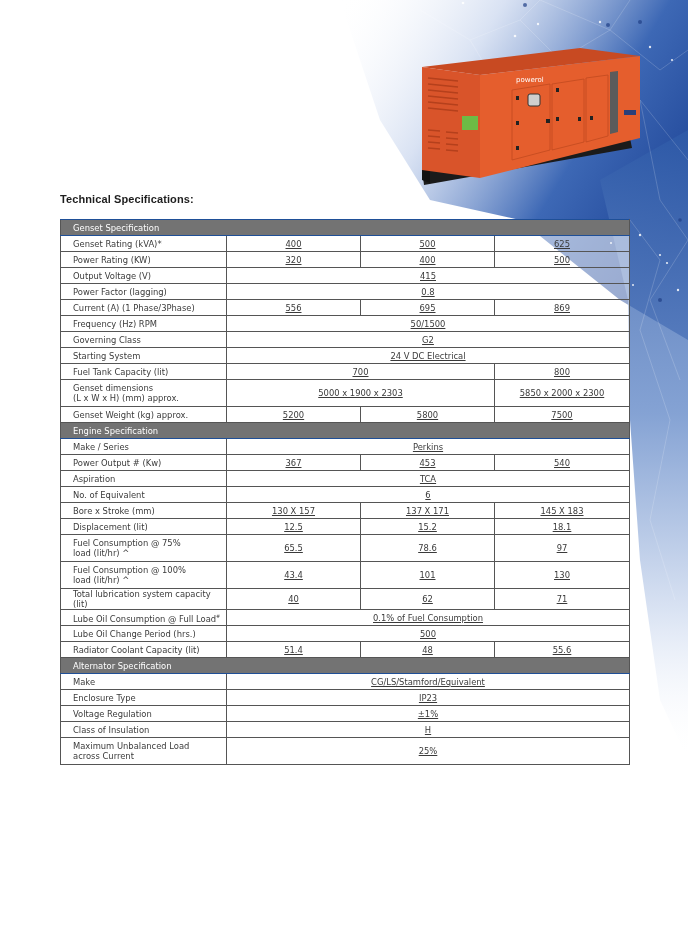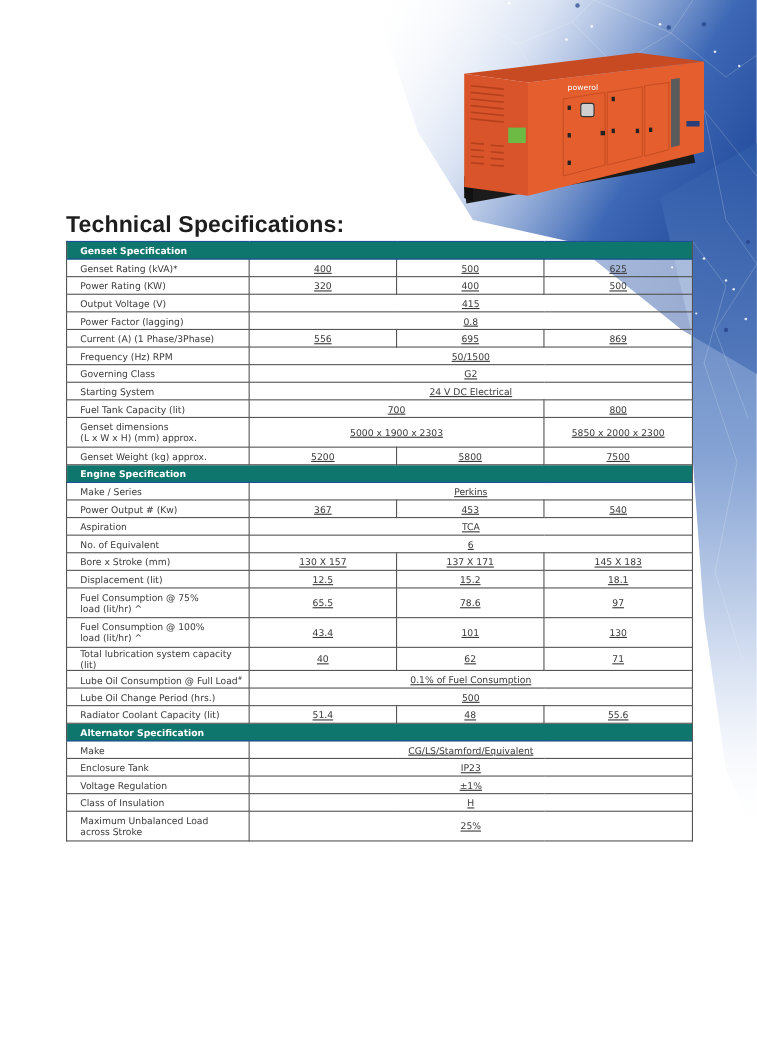--- a/index.html
+++ b/index.html
@@ -9,41 +9,41 @@
   
   .bg {
     position: absolute; left: 0; top: 0; width: 688px; height: 945px; z-index: 0;
   }
 
   
   .genset { position: absolute; left: 400px; top: 20px; width: 260px; height: 175px; z-index: 1; }
 
   .title {
     position: absolute; left: 60px; top: 193px; z-index: 2;
-    font-family: "Liberation Sans", sans-serif; font-weight: bold; font-size: 21px; color: #1e1e1e;
+    font-family: "Liberation Sans", sans-serif; font-weight: bold; font-size: 11px; color: #1e1e1e;
     letter-spacing: 0.1px;
   }
 
   table.spec {
     position: absolute; left: 60px; top: 219px; width: 569px; z-index: 2;
     border-collapse: collapse; table-layout: fixed;
     font-family: "DejaVu Sans", sans-serif; font-size: 8.4px; color: #3a3a3a;
   }
   table.spec col.c0 { width: 166px; }
   table.spec col.c1 { width: 134px; }
   table.spec col.c2 { width: 134px; }
   table.spec col.c3 { width: 135px; }
   table.spec td {
     border: 1px solid #555; height: 16px; padding: 0 0 0 12px; vertical-align: middle;
     background: rgba(255,255,255,0.55); line-height: 10px;
   }
   table.spec td.v { text-align: center; padding: 0; text-decoration: underline; }
   table.spec tr.tall td { height: 27px; }
   table.spec tr.sec td {
-    background: #0f766e; color: #ffffff; font-weight: bold; height: 16px;
+    background: #737373; color: #ffffff; font-weight: normal; height: 16px;
     border-color: #1f4f97; border-left: 1px solid #555; border-right: 1px solid #555;
   }
   sup { font-size: 5px; vertical-align: 4px; }
 </style>
 </head>
 <body>
 
 <svg class="bg" viewBox="0 0 688 945" xmlns="http://www.w3.org/2000/svg">
   <defs>
     <linearGradient id="g1" x1="0" y1="0" x2="1" y2="0.6">
@@ -280,29 +280,29 @@
         <td class="v" colspan="1">55.6</td>
       </tr>
       <tr class="sec">
         <td colspan="4">Alternator Specification</td>
       </tr>
       <tr>
         <td><span>Make</span></td>
         <td class="v" colspan="3">CG/LS/Stamford/Equivalent</td>
       </tr>
       <tr>
-        <td><span>Enclosure Tank</span></td>
+        <td><span>Enclosure Type</span></td>
         <td class="v" colspan="3">IP23</td>
       </tr>
       <tr>
         <td><span>Voltage Regulation</span></td>
         <td class="v" colspan="3">±1%</td>
       </tr>
       <tr>
         <td><span>Class of Insulation</span></td>
         <td class="v" colspan="3">H</td>
       </tr>
       <tr class="tall">
-        <td><span>Maximum Unbalanced Load</span><br><span>across Stroke</span></td>
+        <td><span>Maximum Unbalanced Load</span><br><span>across Current</span></td>
         <td class="v" colspan="3">25%</td>
       </tr>
     </tbody>
 </table>
 
 </body></html>

